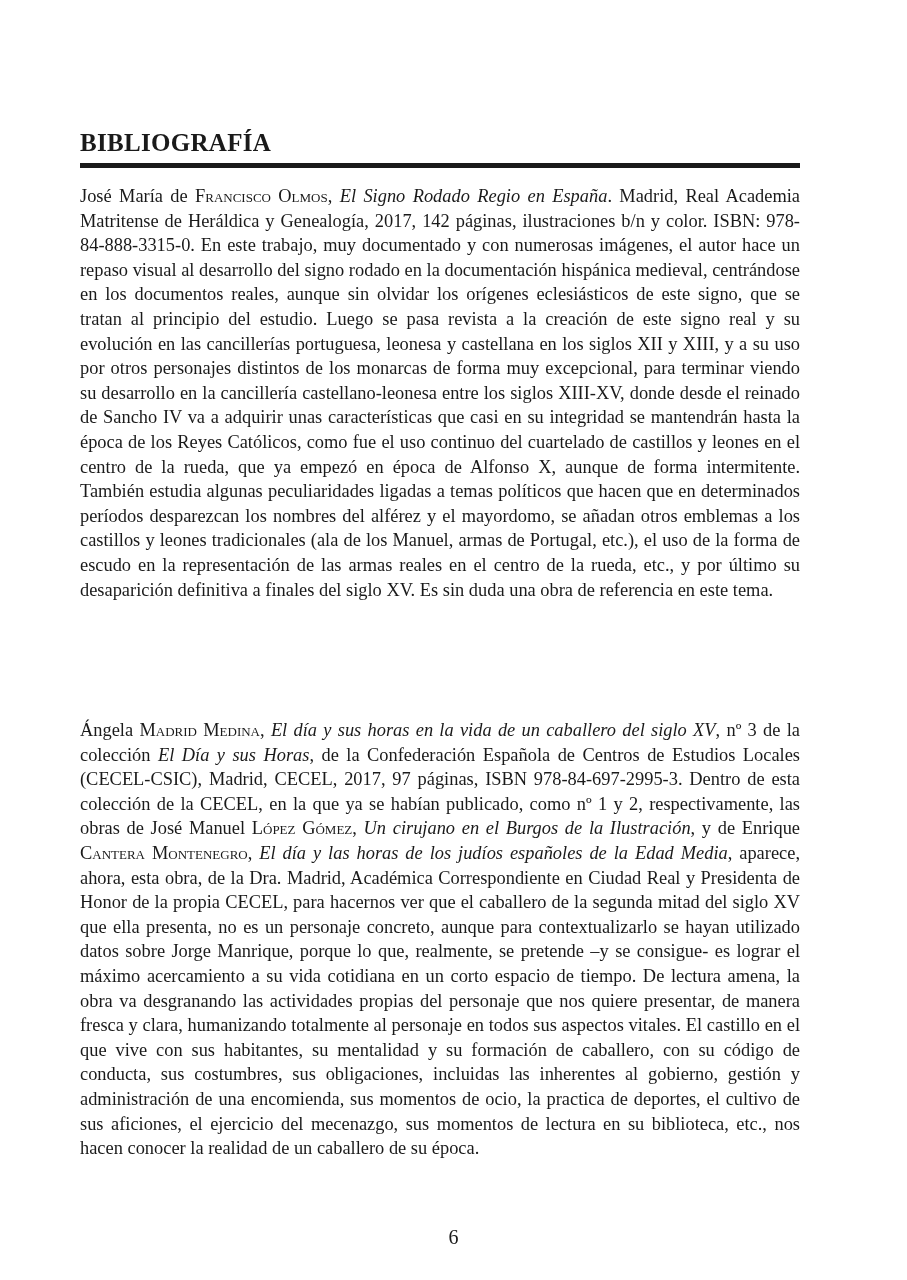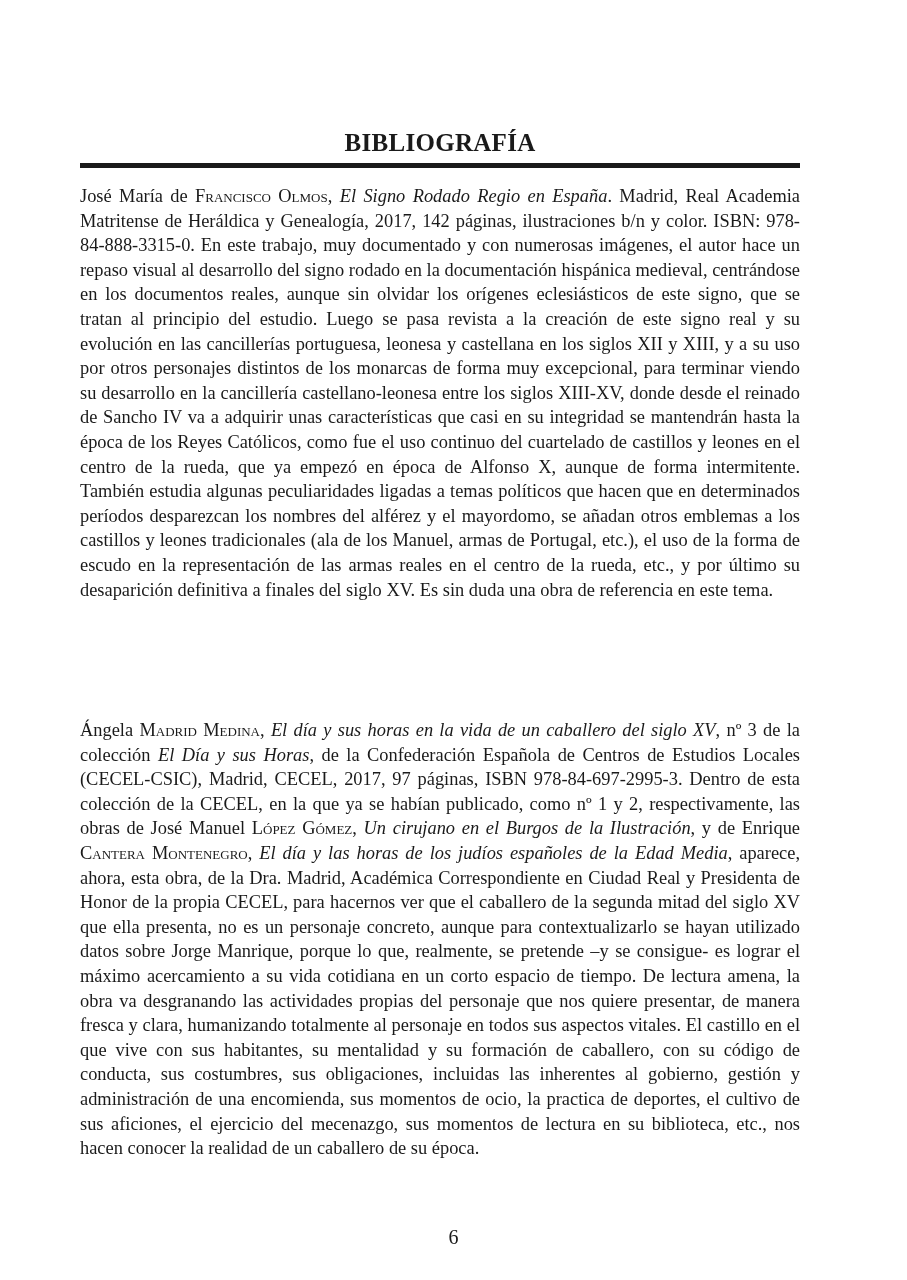--- a/index.html
+++ b/index.html
@@ -1,19 +1,19 @@
 <!DOCTYPE html>
 <html><head>
 <meta charset="utf-8">
 <style>
   html, body { margin: 0; padding: 0; background: #ffffff; }
   body { width: 907px; height: 1280px; position: relative; overflow: hidden;
          font-family: "Liberation Serif", "DejaVu Serif", serif; color: #1a1a1a; }
   .page { position: absolute; left: 80px; top: 0; width: 720px; }
-  .title { position: absolute; top: 129px; left: 0; width: 720px; text-align: center;
+  .title { position: absolute; top: 129px; left: 0; width: 720px; text-align: left;
            font-weight: bold; font-size: 25px; letter-spacing: 0.3px; color: #1a1a1a; }
   .rule { position: absolute; top: 163px; left: 0; width: 720px; height: 5px; background: #1a1a1a; }
   .entry { position: absolute; left: 0; width: 720px; font-size: 18.4px; line-height: 24.6px;
            text-align: justify; text-align-last: left; }
   .entry1 { top: 184px; }
   .entry2 { top: 718px; }
   .sc { font-variant: small-caps; }
   .it { font-style: italic; }
   .pagenum { position: absolute; top: 1226px; left: 0; width: 907px; text-align: center;
              font-size: 20px; font-family: "Liberation Serif", serif; }

